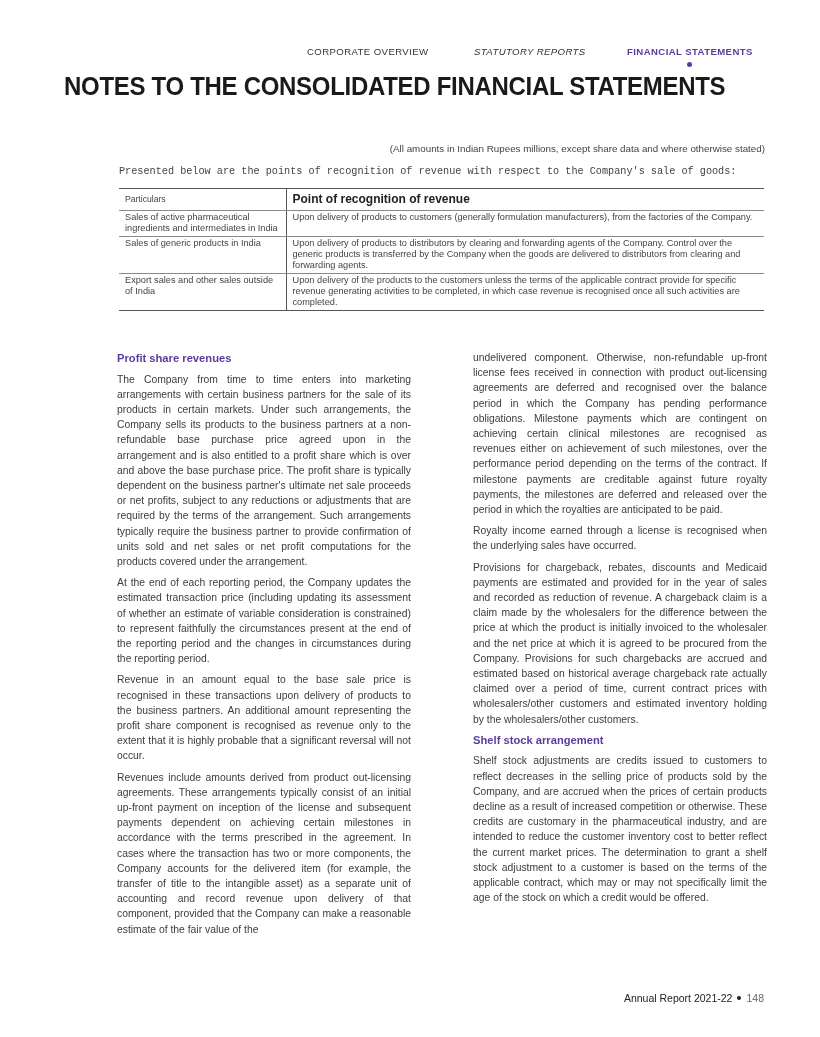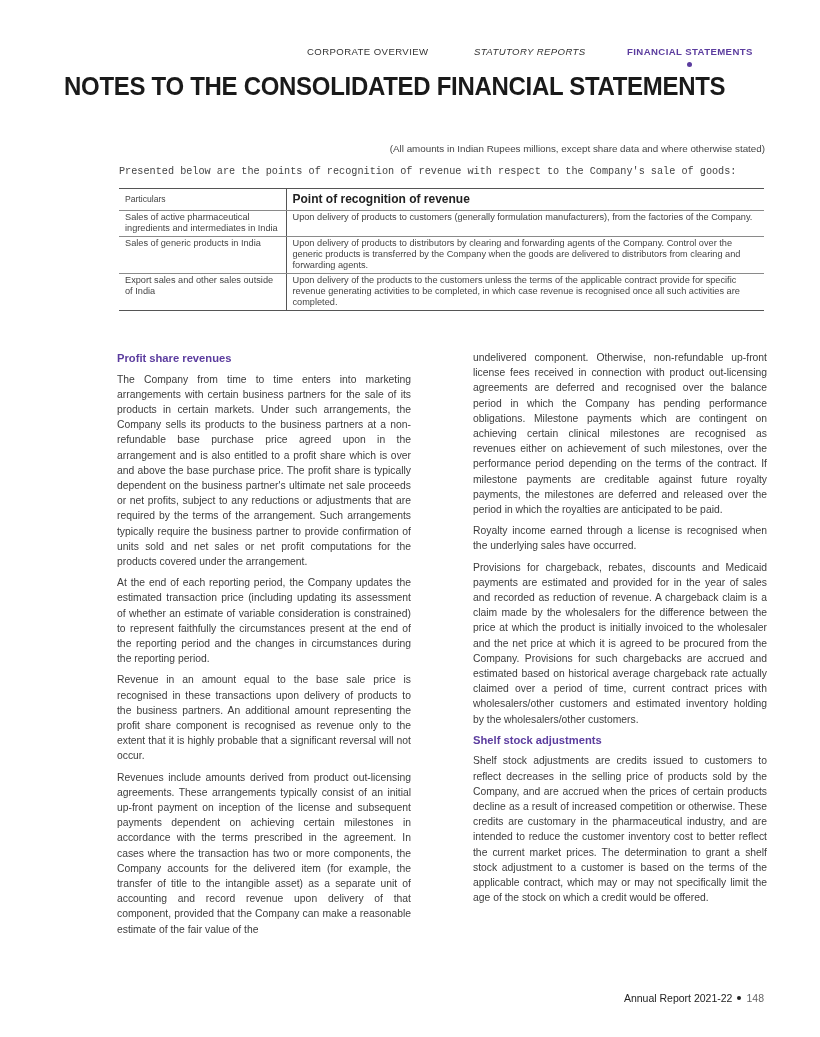--- a/index.html
+++ b/index.html
@@ -79,19 +79,19 @@
   <p>The Company from time to time enters into marketing arrangements with certain business partners for the sale of its products in certain markets. Under such arrangements, the Company sells its products to the business partners at a non-refundable base purchase price agreed upon in the arrangement and is also entitled to a profit share which is over and above the base purchase price. The profit share is typically dependent on the business partner's ultimate net sale proceeds or net profits, subject to any reductions or adjustments that are required by the terms of the arrangement. Such arrangements typically require the business partner to provide confirmation of units sold and net sales or net profit computations for the products covered under the arrangement.</p>
   <p>At the end of each reporting period, the Company updates the estimated transaction price (including updating its assessment of whether an estimate of variable consideration is constrained) to represent faithfully the circumstances present at the end of the reporting period and the changes in circumstances during the reporting period.</p>
   <p>Revenue in an amount equal to the base sale price is recognised in these transactions upon delivery of products to the business partners. An additional amount representing the profit share component is recognised as revenue only to the extent that it is highly probable that a significant reversal will not occur.</p>
   <p>Revenues include amounts derived from product out-licensing agreements. These arrangements typically consist of an initial up-front payment on inception of the license and subsequent payments dependent on achieving certain milestones in accordance with the terms prescribed in the agreement. In cases where the transaction has two or more components, the Company accounts for the delivered item (for example, the transfer of title to the intangible asset) as a separate unit of accounting and record revenue upon delivery of that component, provided that the Company can make a reasonable estimate of the fair value of the</p>
 </div>
 
 <div class="col right">
   <p>undelivered component. Otherwise, non-refundable up-front license fees received in connection with product out-licensing agreements are deferred and recognised over the balance period in which the Company has pending performance obligations. Milestone payments which are contingent on achieving certain clinical milestones are recognised as revenues either on achievement of such milestones, over the performance period depending on the terms of the contract. If milestone payments are creditable against future royalty payments, the milestones are deferred and released over the period in which the royalties are anticipated to be paid.</p>
   <p>Royalty income earned through a license is recognised when the underlying sales have occurred.</p>
   <p>Provisions for chargeback, rebates, discounts and Medicaid payments are estimated and provided for in the year of sales and recorded as reduction of revenue. A chargeback claim is a claim made by the wholesalers for the difference between the price at which the product is initially invoiced to the wholesaler and the net price at which it is agreed to be procured from the Company. Provisions for such chargebacks are accrued and estimated based on historical average chargeback rate actually claimed over a period of time, current contract prices with wholesalers/other customers and estimated inventory holding by the wholesalers/other customers.</p>
-  <h3>Shelf stock adjustments</h3>
+  <h3>Shelf stock arrangement</h3>
   <p>Shelf stock adjustments are credits issued to customers to reflect decreases in the selling price of products sold by the Company, and are accrued when the prices of certain products decline as a result of increased competition or otherwise. These credits are customary in the pharmaceutical industry, and are intended to reduce the customer inventory cost to better reflect the current market prices. The determination to grant a shelf stock adjustment to a customer is based on the terms of the applicable contract, which may or may not specifically limit the age of the stock on which a credit would be offered.</p>
 </div>
 
 <div class="footer">
   <span>Annual Report 2021-22</span><span class="dot"></span><span class="pg">148</span>
 </div>
 
 </body></html>

